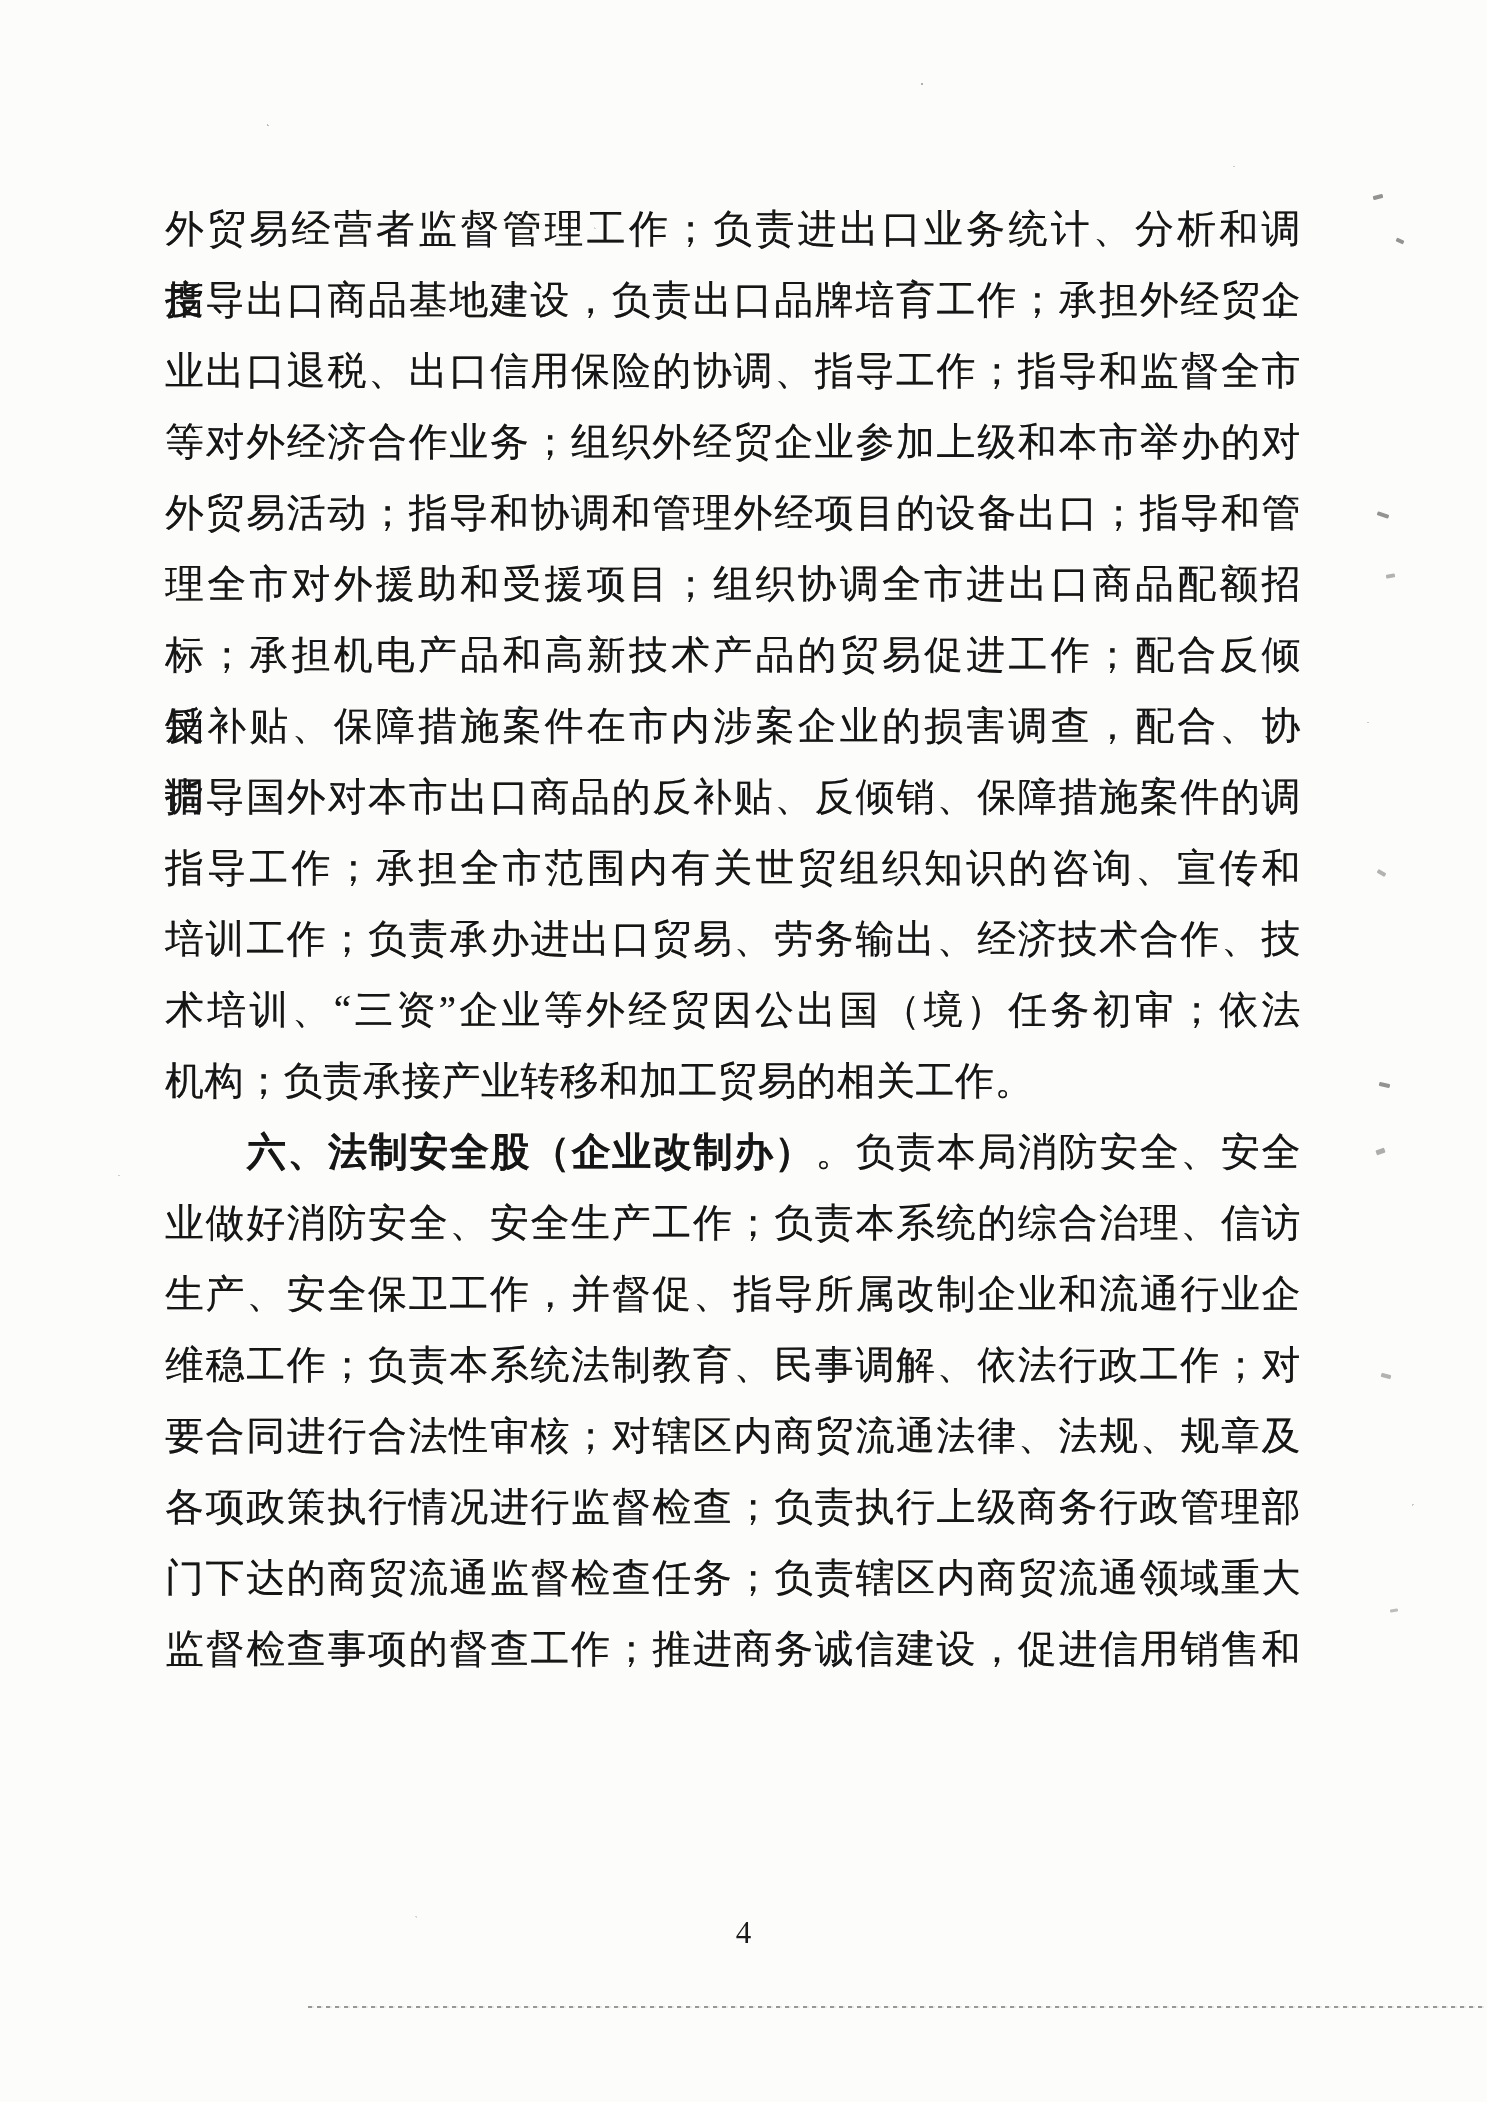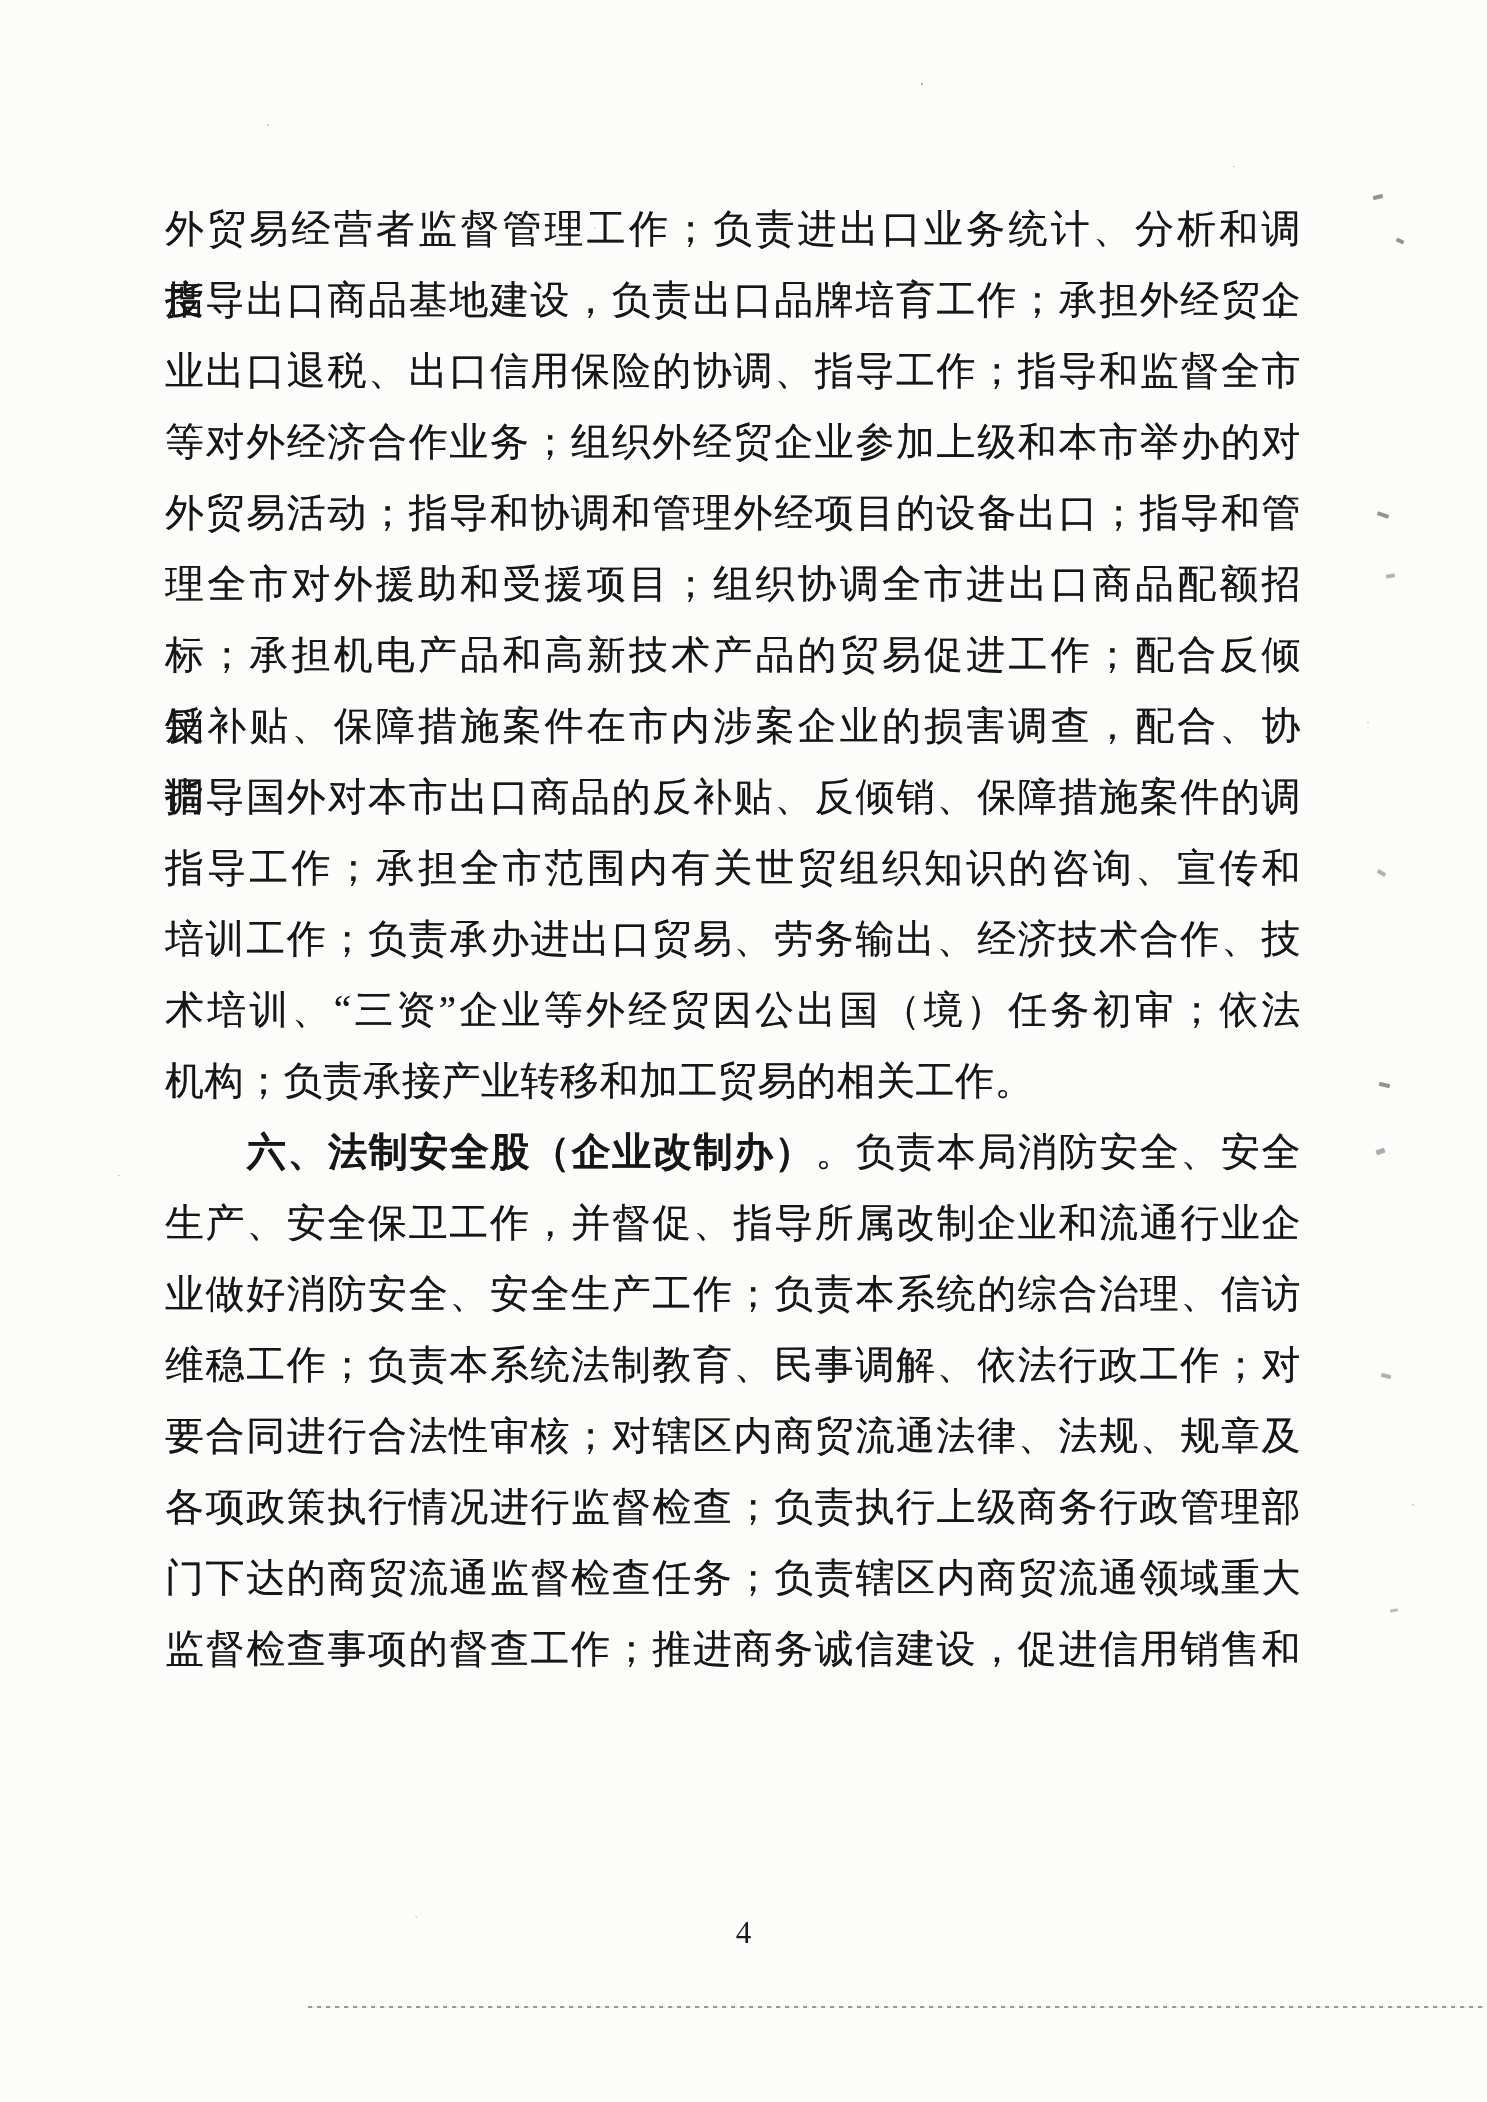--- a/index.html
+++ b/index.html
@@ -124,22 +124,22 @@
       <div class="line">外贸易活动；指导和协调和管理外经项目的设备出口；指导和管</div>
       <div class="line">理全市对外援助和受援项目；组织协调全市进出口商品配额招</div>
       <div class="line">标；承担机电产品和高新技术产品的贸易促进工作；配合反倾销、</div>
       <div class="line">反补贴、保障措施案件在市内涉案企业的损害调查，配合、协调、</div>
       <div class="line">指导国外对本市出口商品的反补贴、反倾销、保障措施案件的调</div>
       <div class="line">指导工作；承担全市范围内有关世贸组织知识的咨询、宣传和</div>
       <div class="line">培训工作；负责承办进出口贸易、劳务输出、经济技术合作、技</div>
       <div class="line">术培训、“三资”企业等外经贸因公出国（境）任务初审；依法</div>
       <div class="line no-fill">机构；负责承接产业转移和加工贸易的相关工作。</div>
       <div class="line indent"><span class="bold">六、法制安全股（企业改制办）</span>。负责本局消防安全、安全</div>
+      <div class="line">业做好消防安全、安全生产工作；负责本系统的综合治理、信访</div>
       <div class="line">生产、安全保卫工作，并督促、指导所属改制企业和流通行业企</div>
-      <div class="line">业做好消防安全、安全生产工作；负责本系统的综合治理、信访</div>
       <div class="line">维稳工作；负责本系统法制教育、民事调解、依法行政工作；对</div>
       <div class="line">要合同进行合法性审核；对辖区内商贸流通法律、法规、规章及</div>
       <div class="line">各项政策执行情况进行监督检查；负责执行上级商务行政管理部</div>
       <div class="line">门下达的商贸流通监督检查任务；负责辖区内商贸流通领域重大</div>
       <div class="line">监督检查事项的督查工作；推进商务诚信建设，促进信用销售和</div>
     </div>
 
   <div class="page-number">4</div>
 
   <div class="scan-line scan-line-a"></div>

